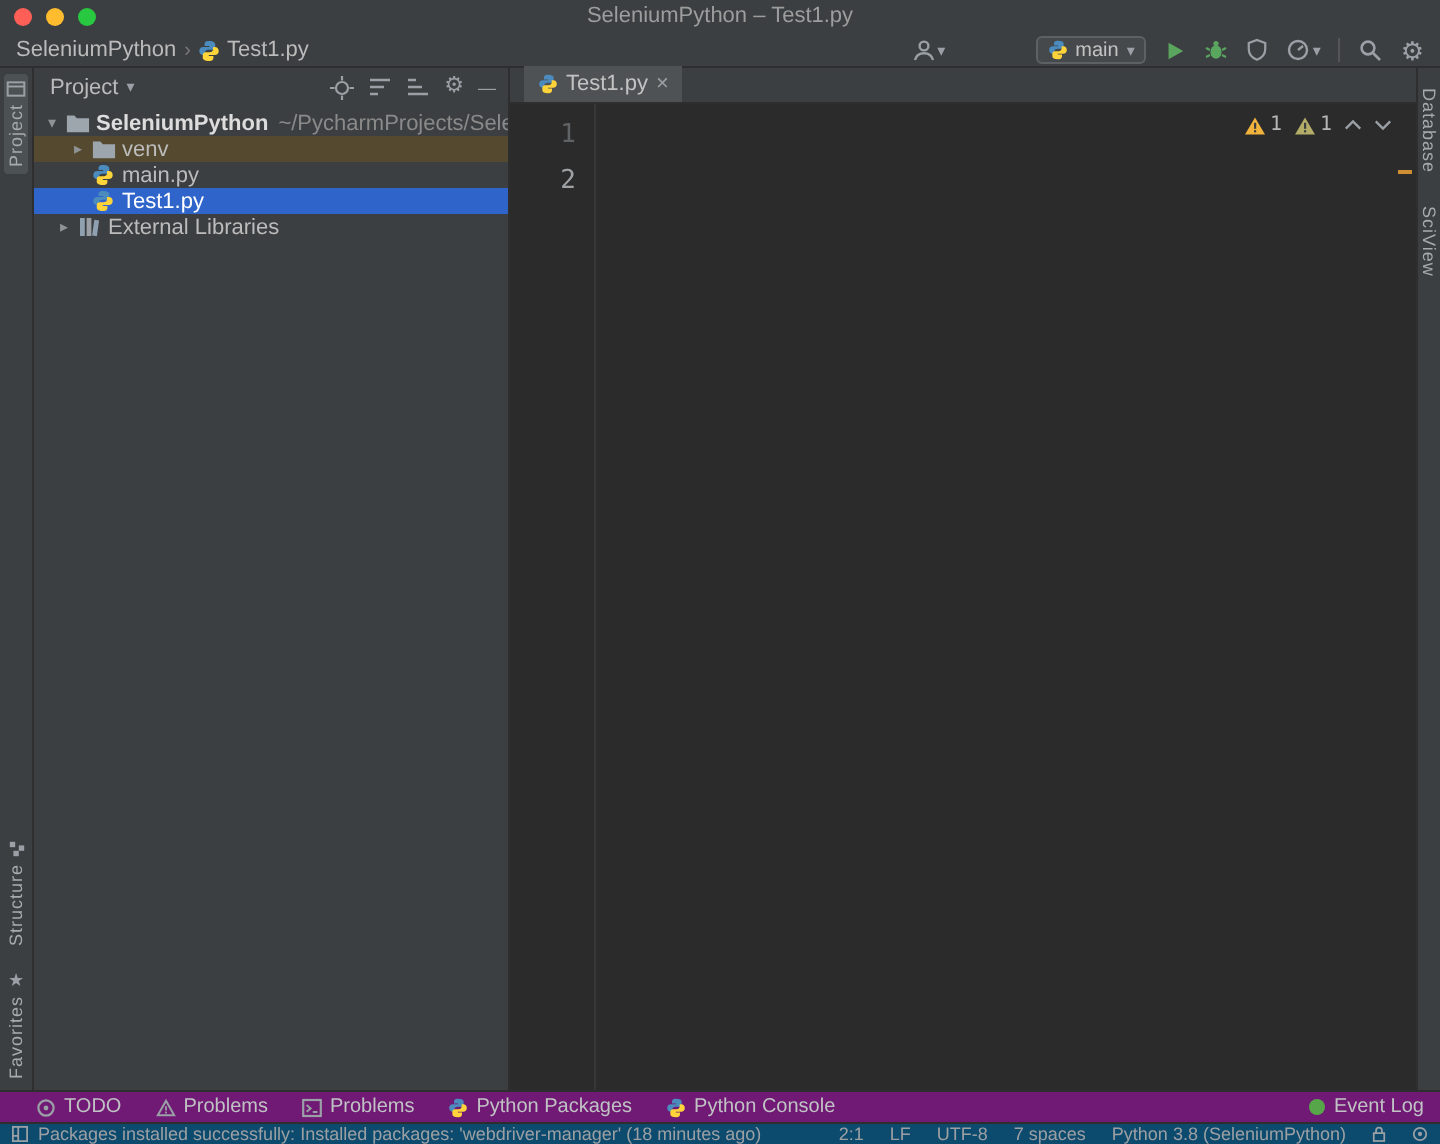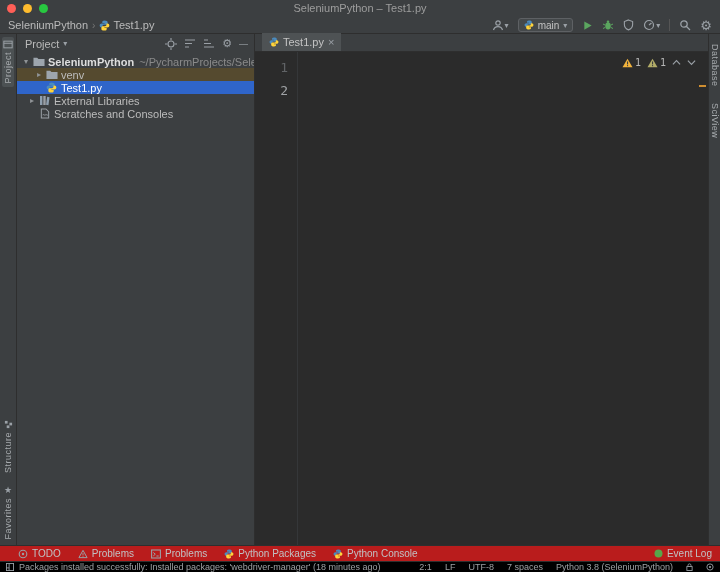--- a/index.html
+++ b/index.html
@@ -11,21 +11,21 @@
   .titlebar { height:17px; background:#3c3f41; text-align:center; font-size:11px; line-height:17px; color:#9d9d9d; position:relative; }
   .lights { position:absolute; left:7px; top:4px; display:flex; gap:7px; }
   .light { width:9px; height:9px; border-radius:50%; }
   .light.red{ background:#ff5f57; } .light.yellow{ background:#febc2e; } .light.green{ background:#28c840; }
 
   
   .navbar { height:17px; background:#3c3f41; display:flex; align-items:center; padding:0 8px; font-size:11px; border-bottom:1px solid #2e2e2e; }
   .crumb-sep { color:#777; margin:0 4px; font-size:10px; }
   .crumb-file { display:flex; align-items:center; gap:3px; }
   .nav-right { margin-left:auto; display:flex; align-items:center; gap:9px; }
-  .chip { display:flex; align-items:center; gap:4px; border:1px solid #5e6164; background:#45494b; border-radius:3px; padding:0 5px; height:14px; font-size:10px; color:#c3c3c3; }
+  .chip { display:flex; align-items:center; gap:4px; border:1px solid #5e6164; background:#45494b; border-radius:3px; padding:0 5px; height:14px; font-size:10px; color:#c3c3c3;margin-left:36px; }
   .dd { font-size:8px; color:#9aa0a6; }
   .icon-btn { display:flex; align-items:center; gap:1px; cursor:default; }
   .vdiv { width:1px; height:12px; background:#555; }
   .gear-glyph { font-size:13px; color:#9aa0a6; line-height:1; }
 
   
   .main { display:flex; height:511px; }
 
   .tw-strip { background:#3c3f41; position:relative; }
   .tw-strip.left { width:17px; border-right:1px solid #2e2e2e; }
@@ -61,26 +61,26 @@
   .gutter { width:43px; padding:4px 9px 0 0; text-align:right; font-size:13px; line-height:23px; color:#606366; border-right:1px solid #353739; }
   .gutter .cur { color:#a0a3a6; }
   .code { padding:4px 0 0 11px; font-size:14px; line-height:23px; color:#8f8f8f; white-space:pre; }
   .code-line { height:23px; }
   .unused-ul { border-bottom:1px solid #9a9a9a; }
   .inspections { position:absolute; top:5px; right:12px; display:flex; align-items:center; gap:6px; font-size:10px; color:#b6b6b6; }
   .insp-item { display:flex; align-items:center; gap:2px; }
   .stripe-mark { position:absolute; right:2px; top:33px; width:7px; height:2px; background:#cf8e31; }
 
   
-  .bottombar { height:16px; background:#b91c1c; border-top:1px solid #2e2e2e; display:flex; align-items:center; padding:0 8px 0 18px; font-size:10px; color:#c0c2c4; gap:17px; }
+  .bottombar { height:16px; background:#701a75; border-top:1px solid #2e2e2e; display:flex; align-items:center; padding:0 8px 0 18px; font-size:10px; color:#c0c2c4; gap:17px; }
   .bitem { display:flex; align-items:center; gap:4px; }
   .bitem.eventlog { margin-left:auto; }
 
   
-  .statusbar { height:11px; background:#000000; border-top:1px solid #2e2e2e; display:flex; align-items:center; padding:0 6px; font-size:9px; color:#9da0a3; }
+  .statusbar { height:11px; background:#0c4a6e; border-top:1px solid #2e2e2e; display:flex; align-items:center; padding:0 6px; font-size:9px; color:#9da0a3; }
   .smsg { margin-left:5px; white-space:nowrap; overflow:hidden; }
   .sright { margin-left:auto; display:flex; align-items:center; gap:13px; white-space:nowrap; }
   svg { display:block; }
 </style>
 </head>
 <body>
 
 <div class="app">
 
   <div class="titlebar">
@@ -227,20 +227,29 @@
         <div class="trow lib-row" style="padding-left:16px;">
           <span class="chev">▸</span>
           <span class="ticon">
             <svg width="12" height="11" viewBox="0 0 13 11">
                 <path d="M.5 1.5h4l1.4 1.4h6.6v7.6H.5z" fill="#9da5ad"></path>
               </svg>
           </span>
           <span>venv</span>
         </div>
 
+        <div class="trow" style="padding-left:28px;">
+          <span class="ticon">
+            <svg width="11" height="11" viewBox="0 0 12 12">
+                <path fill="#4B8BBE" d="M6 .5C4 .5 3.6 1.4 3.6 2.3v1h2.5v.5H2.9C1.6 3.8.7 4.7.7 6c0 1.3.9 2.2 2.2 2.2h.9V6.9c0-1 .8-1.6 1.8-1.6h2.3c.9 0 1.5-.7 1.5-1.6V2.3C9.4 1.3 8.3.5 6 .5z"></path>
+                <path fill="#FFD43B" d="M6 11.5c2 0 2.4-.9 2.4-1.8v-1H5.9v-.5h3.2c1.3 0 2.2-.9 2.2-2.2 0-1.3-.9-2.2-2.2-2.2h-.9v1.3c0 1-.8 1.6-1.8 1.6H4.1c-.9 0-1.5.7-1.5 1.6v1.4c0 1 1.1 1.8 3.4 1.8z"></path>
+              </svg>
+          </span>
+          <span>main.py</span>
+        </div>
 
         <div class="trow selected" style="padding-left:28px;">
           <span class="ticon">
             <svg width="11" height="11" viewBox="0 0 12 12">
                 <path fill="#4B8BBE" d="M6 .5C4 .5 3.6 1.4 3.6 2.3v1h2.5v.5H2.9C1.6 3.8.7 4.7.7 6c0 1.3.9 2.2 2.2 2.2h.9V6.9c0-1 .8-1.6 1.8-1.6h2.3c.9 0 1.5-.7 1.5-1.6V2.3C9.4 1.3 8.3.5 6 .5z"></path>
                 <path fill="#FFD43B" d="M6 11.5c2 0 2.4-.9 2.4-1.8v-1H5.9v-.5h3.2c1.3 0 2.2-.9 2.2-2.2 0-1.3-.9-2.2-2.2-2.2h-.9v1.3c0 1-.8 1.6-1.8 1.6H4.1c-.9 0-1.5.7-1.5 1.6v1.4c0 1 1.1 1.8 3.4 1.8z"></path>
               </svg>
           </span>
           <span>Test1.py</span>
         </div>
@@ -250,30 +259,20 @@
           <span class="ticon">
             <svg width="11" height="11" viewBox="0 0 11 11">
                 <rect x="1" y="1" width="2.4" height="9" fill="#8fa0b0"></rect>
                 <rect x="4.3" y="1" width="2.4" height="9" fill="#9aa0a6"></rect>
                 <rect x="7.6" y="2" width="2.4" height="8" fill="#8fa0b0" transform="rotate(8 8.8 6)"></rect>
               </svg>
           </span>
           <span>External Libraries</span>
         </div>
 
-        <div class="trow" style="padding-left:9px;">
-          <span class="chev"></span>
-          <span class="ticon">
-            <svg width="10" height="11" viewBox="0 0 10 12">
-                <path d="M1 1h5l3 3v7H1z" fill="none" stroke="#9aa0a6" stroke-width="1.1"></path>
-                <path d="M2.5 7.5c1-1 2 1 3 0s2 1 3 0" fill="none" stroke="#9aa0a6" stroke-width="1"></path>
-              </svg>
-          </span>
-          <span>Scratches and Consoles</span>
-        </div>
       </div>
     </div>
 
     <div class="editor-col">
       <div class="tabbar">
         <div class="tab">
           <span>
             <svg width="10" height="10" viewBox="0 0 12 12">
                 <path fill="#4B8BBE" d="M6 .5C4 .5 3.6 1.4 3.6 2.3v1h2.5v.5H2.9C1.6 3.8.7 4.7.7 6c0 1.3.9 2.2 2.2 2.2h.9V6.9c0-1 .8-1.6 1.8-1.6h2.3c.9 0 1.5-.7 1.5-1.6V2.3C9.4 1.3 8.3.5 6 .5z"></path>
                 <path fill="#FFD43B" d="M6 11.5c2 0 2.4-.9 2.4-1.8v-1H5.9v-.5h3.2c1.3 0 2.2-.9 2.2-2.2 0-1.3-.9-2.2-2.2-2.2h-.9v1.3c0 1-.8 1.6-1.8 1.6H4.1c-.9 0-1.5.7-1.5 1.6v1.4c0 1 1.1 1.8 3.4 1.8z"></path>

